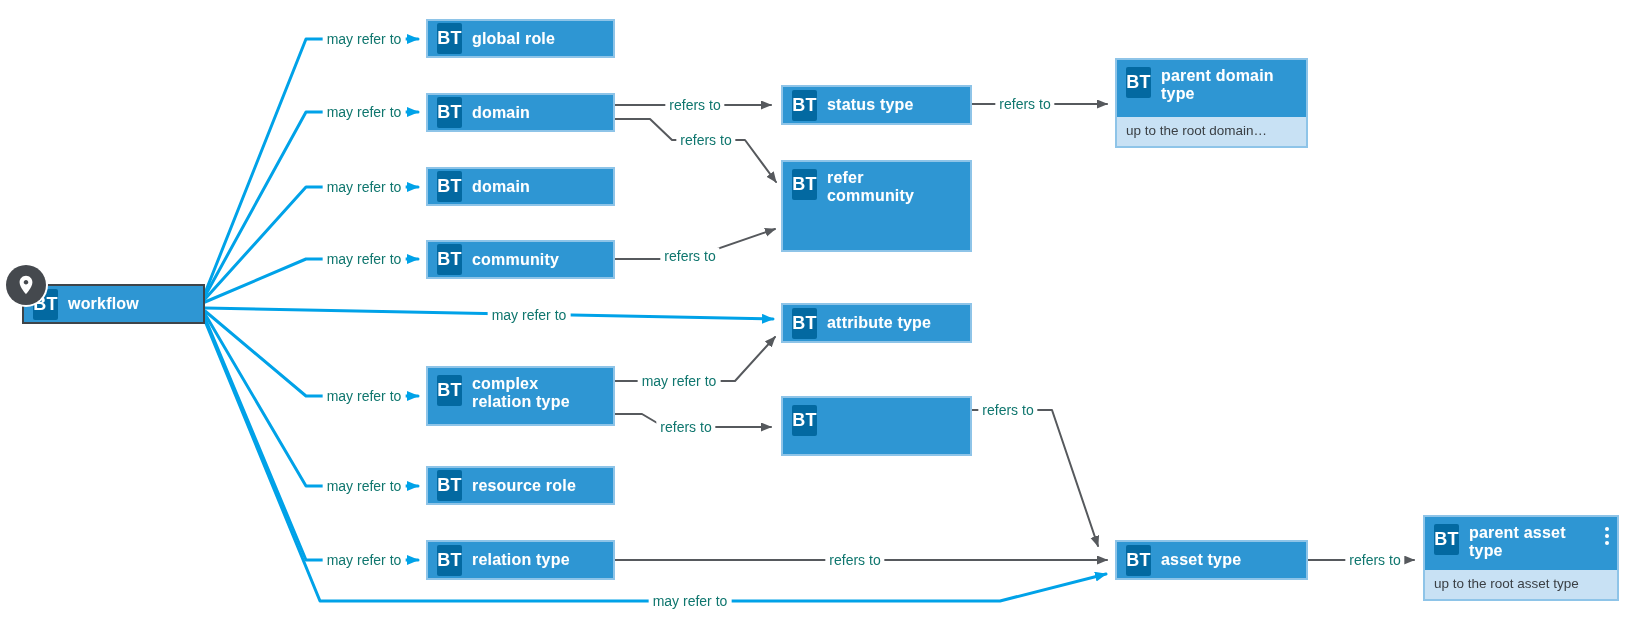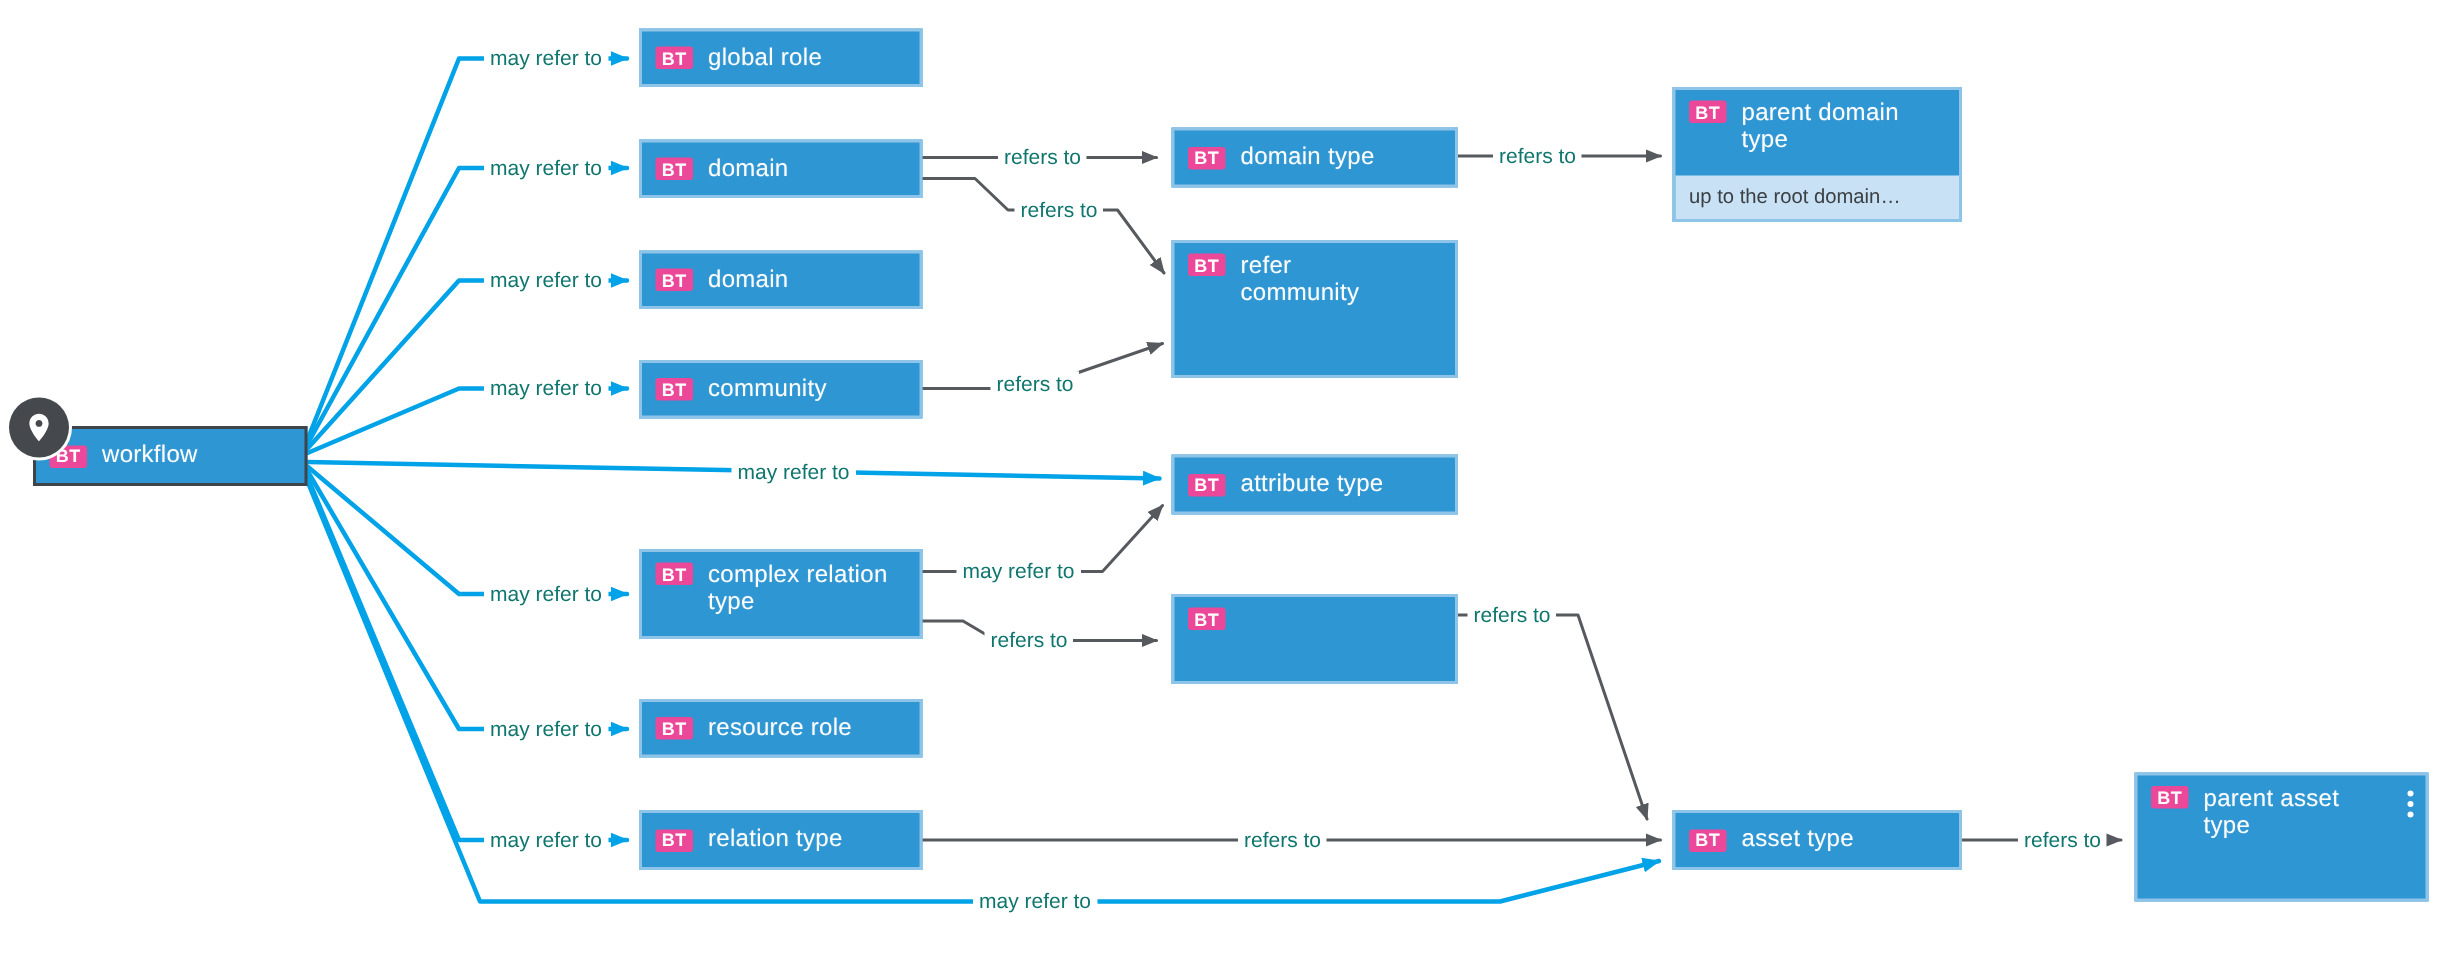--- a/index.html
+++ b/index.html
@@ -9,26 +9,26 @@
   }
   svg.edges{position:absolute;left:0;top:0;}
   .node{
     position:absolute;box-sizing:border-box;background:#2e96d3;border:2px solid #8ec4e8;
     display:flex;flex-direction:column;color:#fff;
   }
   .node.selected{border:2px solid #3e4449;}
   .head{flex:1;display:flex;align-items:center;}
   .head.top{align-items:flex-start;padding-top:7px;}
   .badge{
-    flex:0 0 auto;background:#ec4899;color:#fff;font-weight:bold;font-size:12px;
-    width:25px;height:15px;display:flex;align-items:center;justify-content:center;
+    flex:0 0 auto;background:#0369a1;color:#fff;font-weight:bold;font-size:18px;
+    width:25px;height:31px;display:flex;align-items:center;justify-content:center;
     margin-left:9px;border-radius:2px;letter-spacing:.3px;
   }
   .title{
-    font-size:16px;font-weight:normal;margin-left:10px;line-height:18px;letter-spacing:.2px;
+    font-size:16px;font-weight:bold;margin-left:10px;line-height:18px;letter-spacing:.2px;
     text-shadow:0 0 1px rgba(255,255,255,.25);
   }
   .note{
     flex:0 0 auto;background:#c8e1f4;color:#3b4045;font-size:13.5px;
     padding:6px 9px 7px 9px;line-height:16px;white-space:nowrap;overflow:hidden;
   }
   .elabel{
     position:absolute;transform:translate(-50%,-50%);background:#ffffff;
     color:#0f766e;font-size:14px;line-height:17px;padding:0 4px;white-space:nowrap;
   }
@@ -162,21 +162,21 @@
   <div class="node" style="left:426px;top:540px;width:189px;height:40px">
     <div class="head">
       <span class="badge">BT</span>
       <span class="title">relation type</span>
     </div>
   </div>
 
   <div class="node" style="left:781px;top:85px;width:191px;height:40px">
     <div class="head">
       <span class="badge">BT</span>
-      <span class="title">domain type</span>
+      <span class="title">status type</span>
     </div>
   </div>
 
   <div class="node" style="left:781px;top:160px;width:191px;height:92px">
     <div class="head top">
       <span class="badge">BT</span>
       <span class="title" style="max-width:95px">refer community</span>
     </div>
   </div>
 
@@ -204,15 +204,16 @@
   <div class="node" style="left:1423px;top:515px;width:196px;height:86px">
     <div class="head top">
       <span class="badge">BT</span>
       <span class="title" style="max-width:100px">parent asset type</span>
     </div>
     <div class="kebab">
         <i></i>
         <i></i>
         <i></i>
       </div>
+    <div class="note">up to the root asset type</div>
   </div>
 
 </div>
 
 </body></html>

